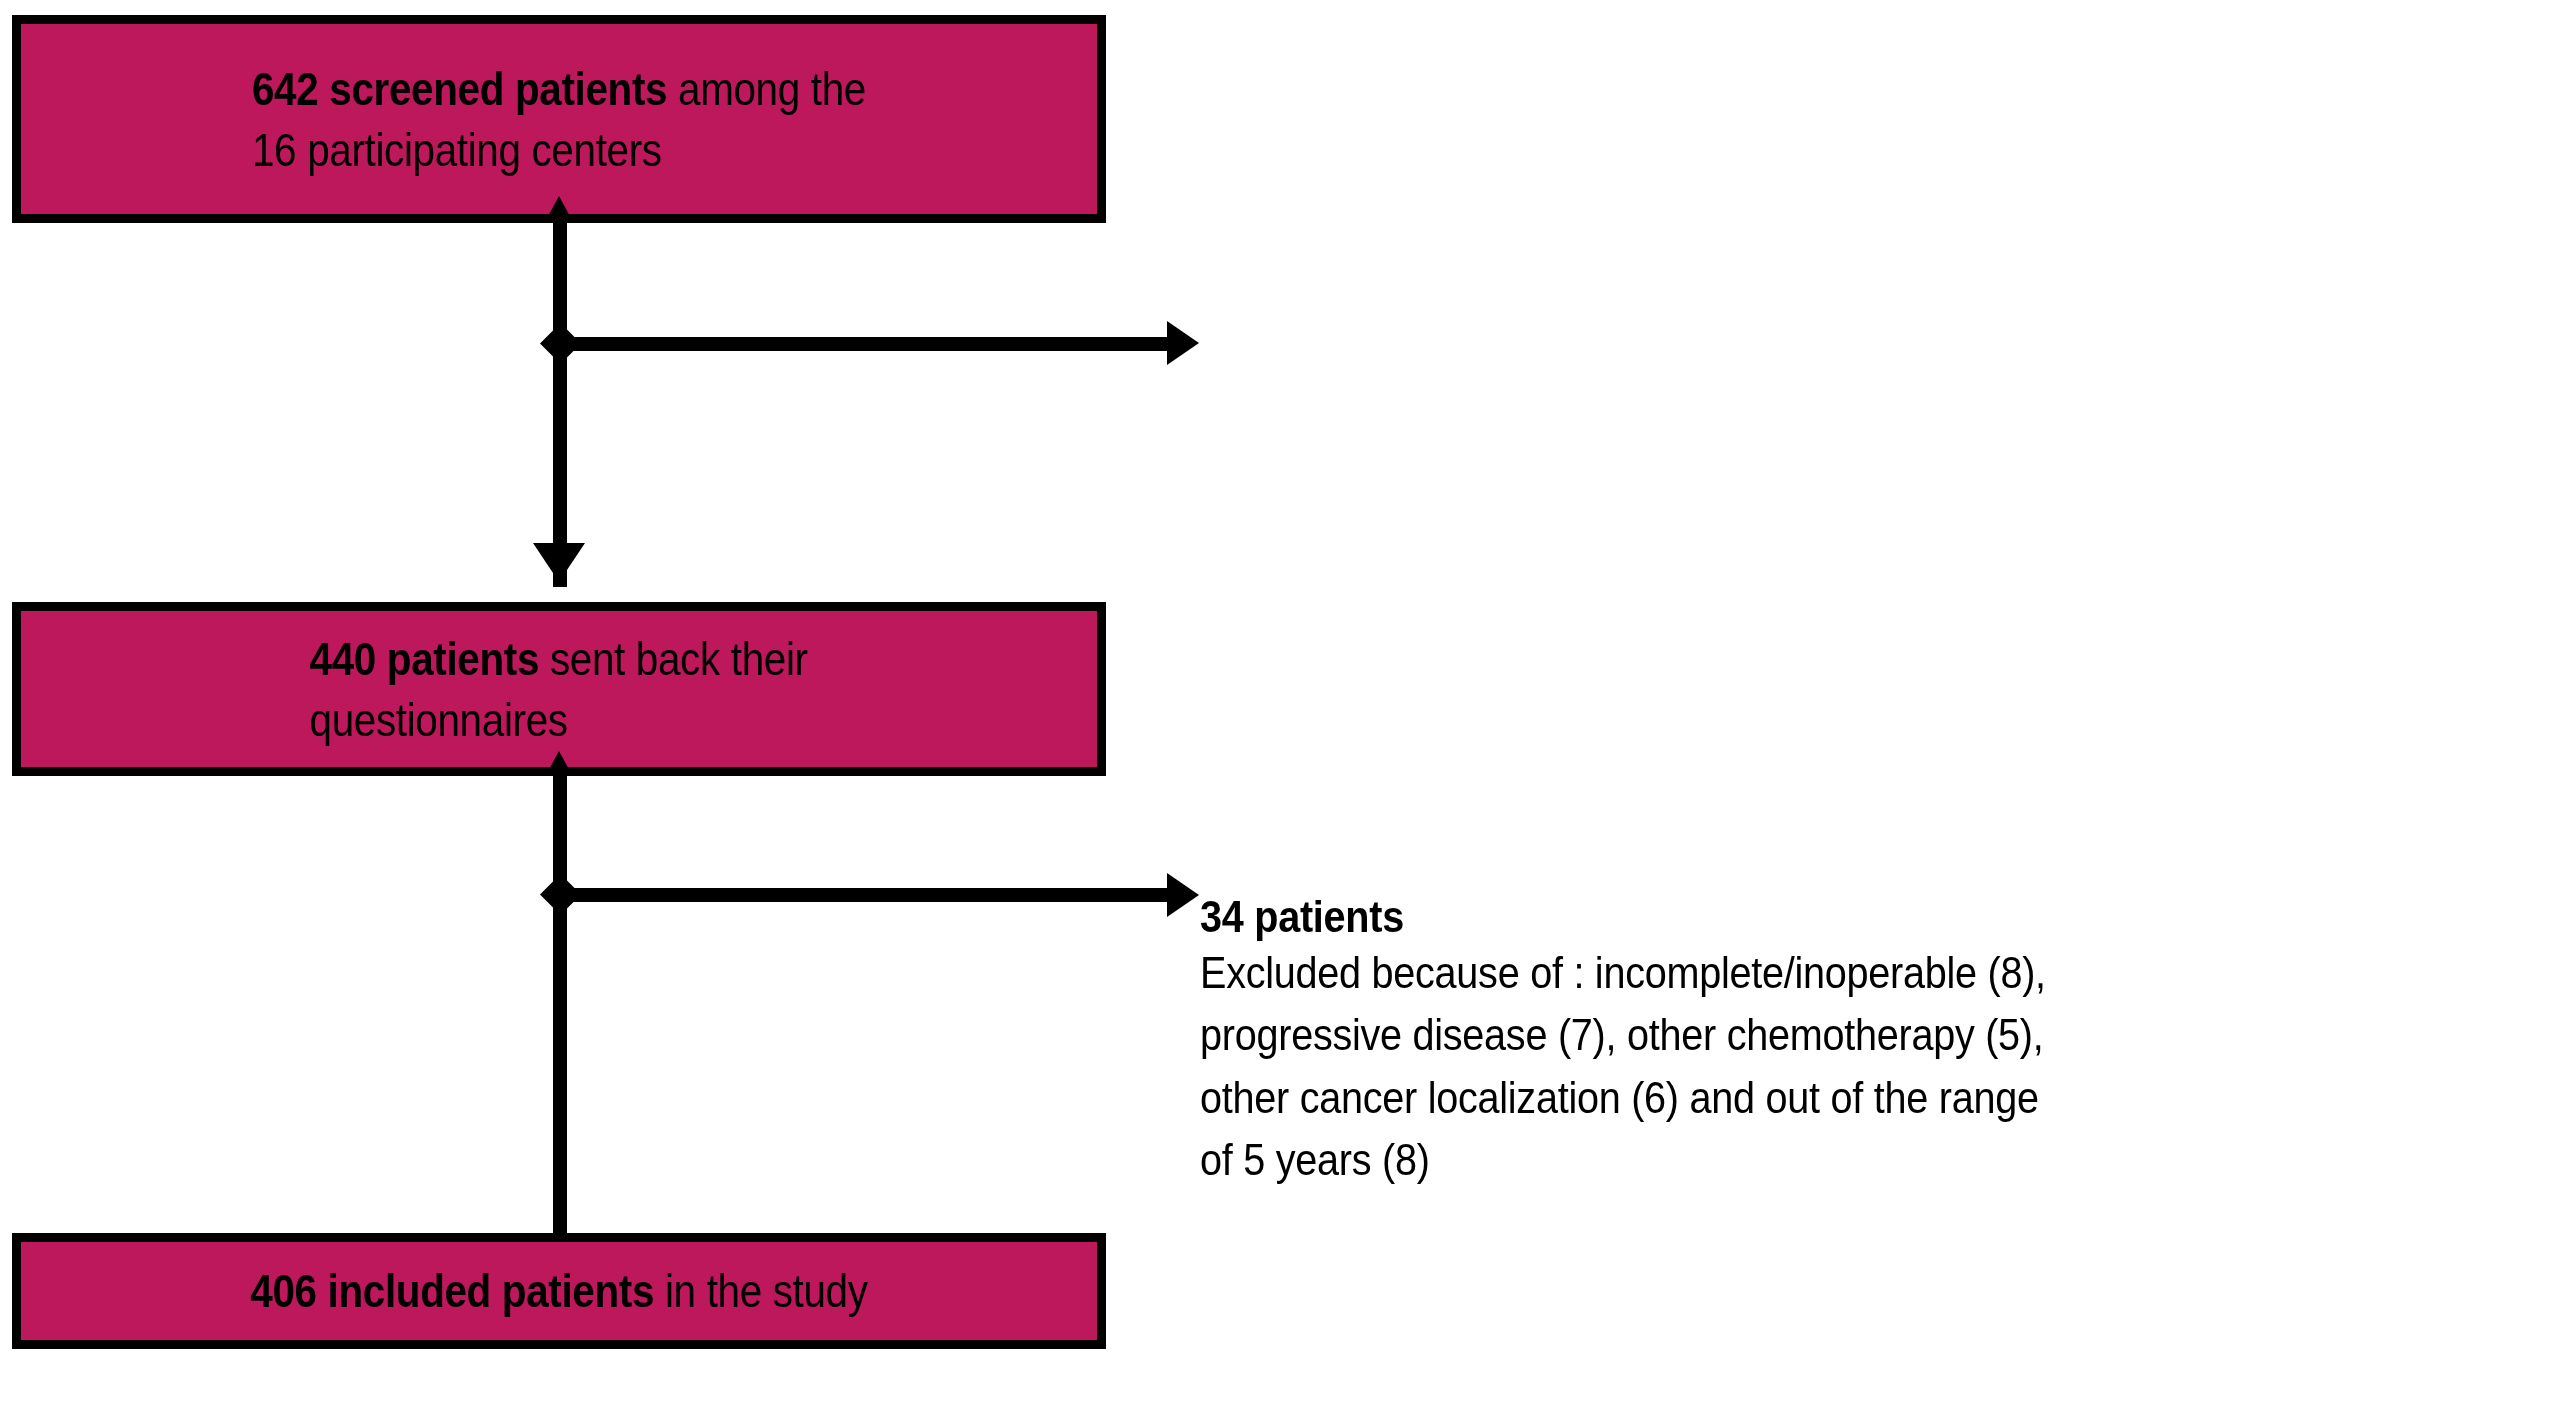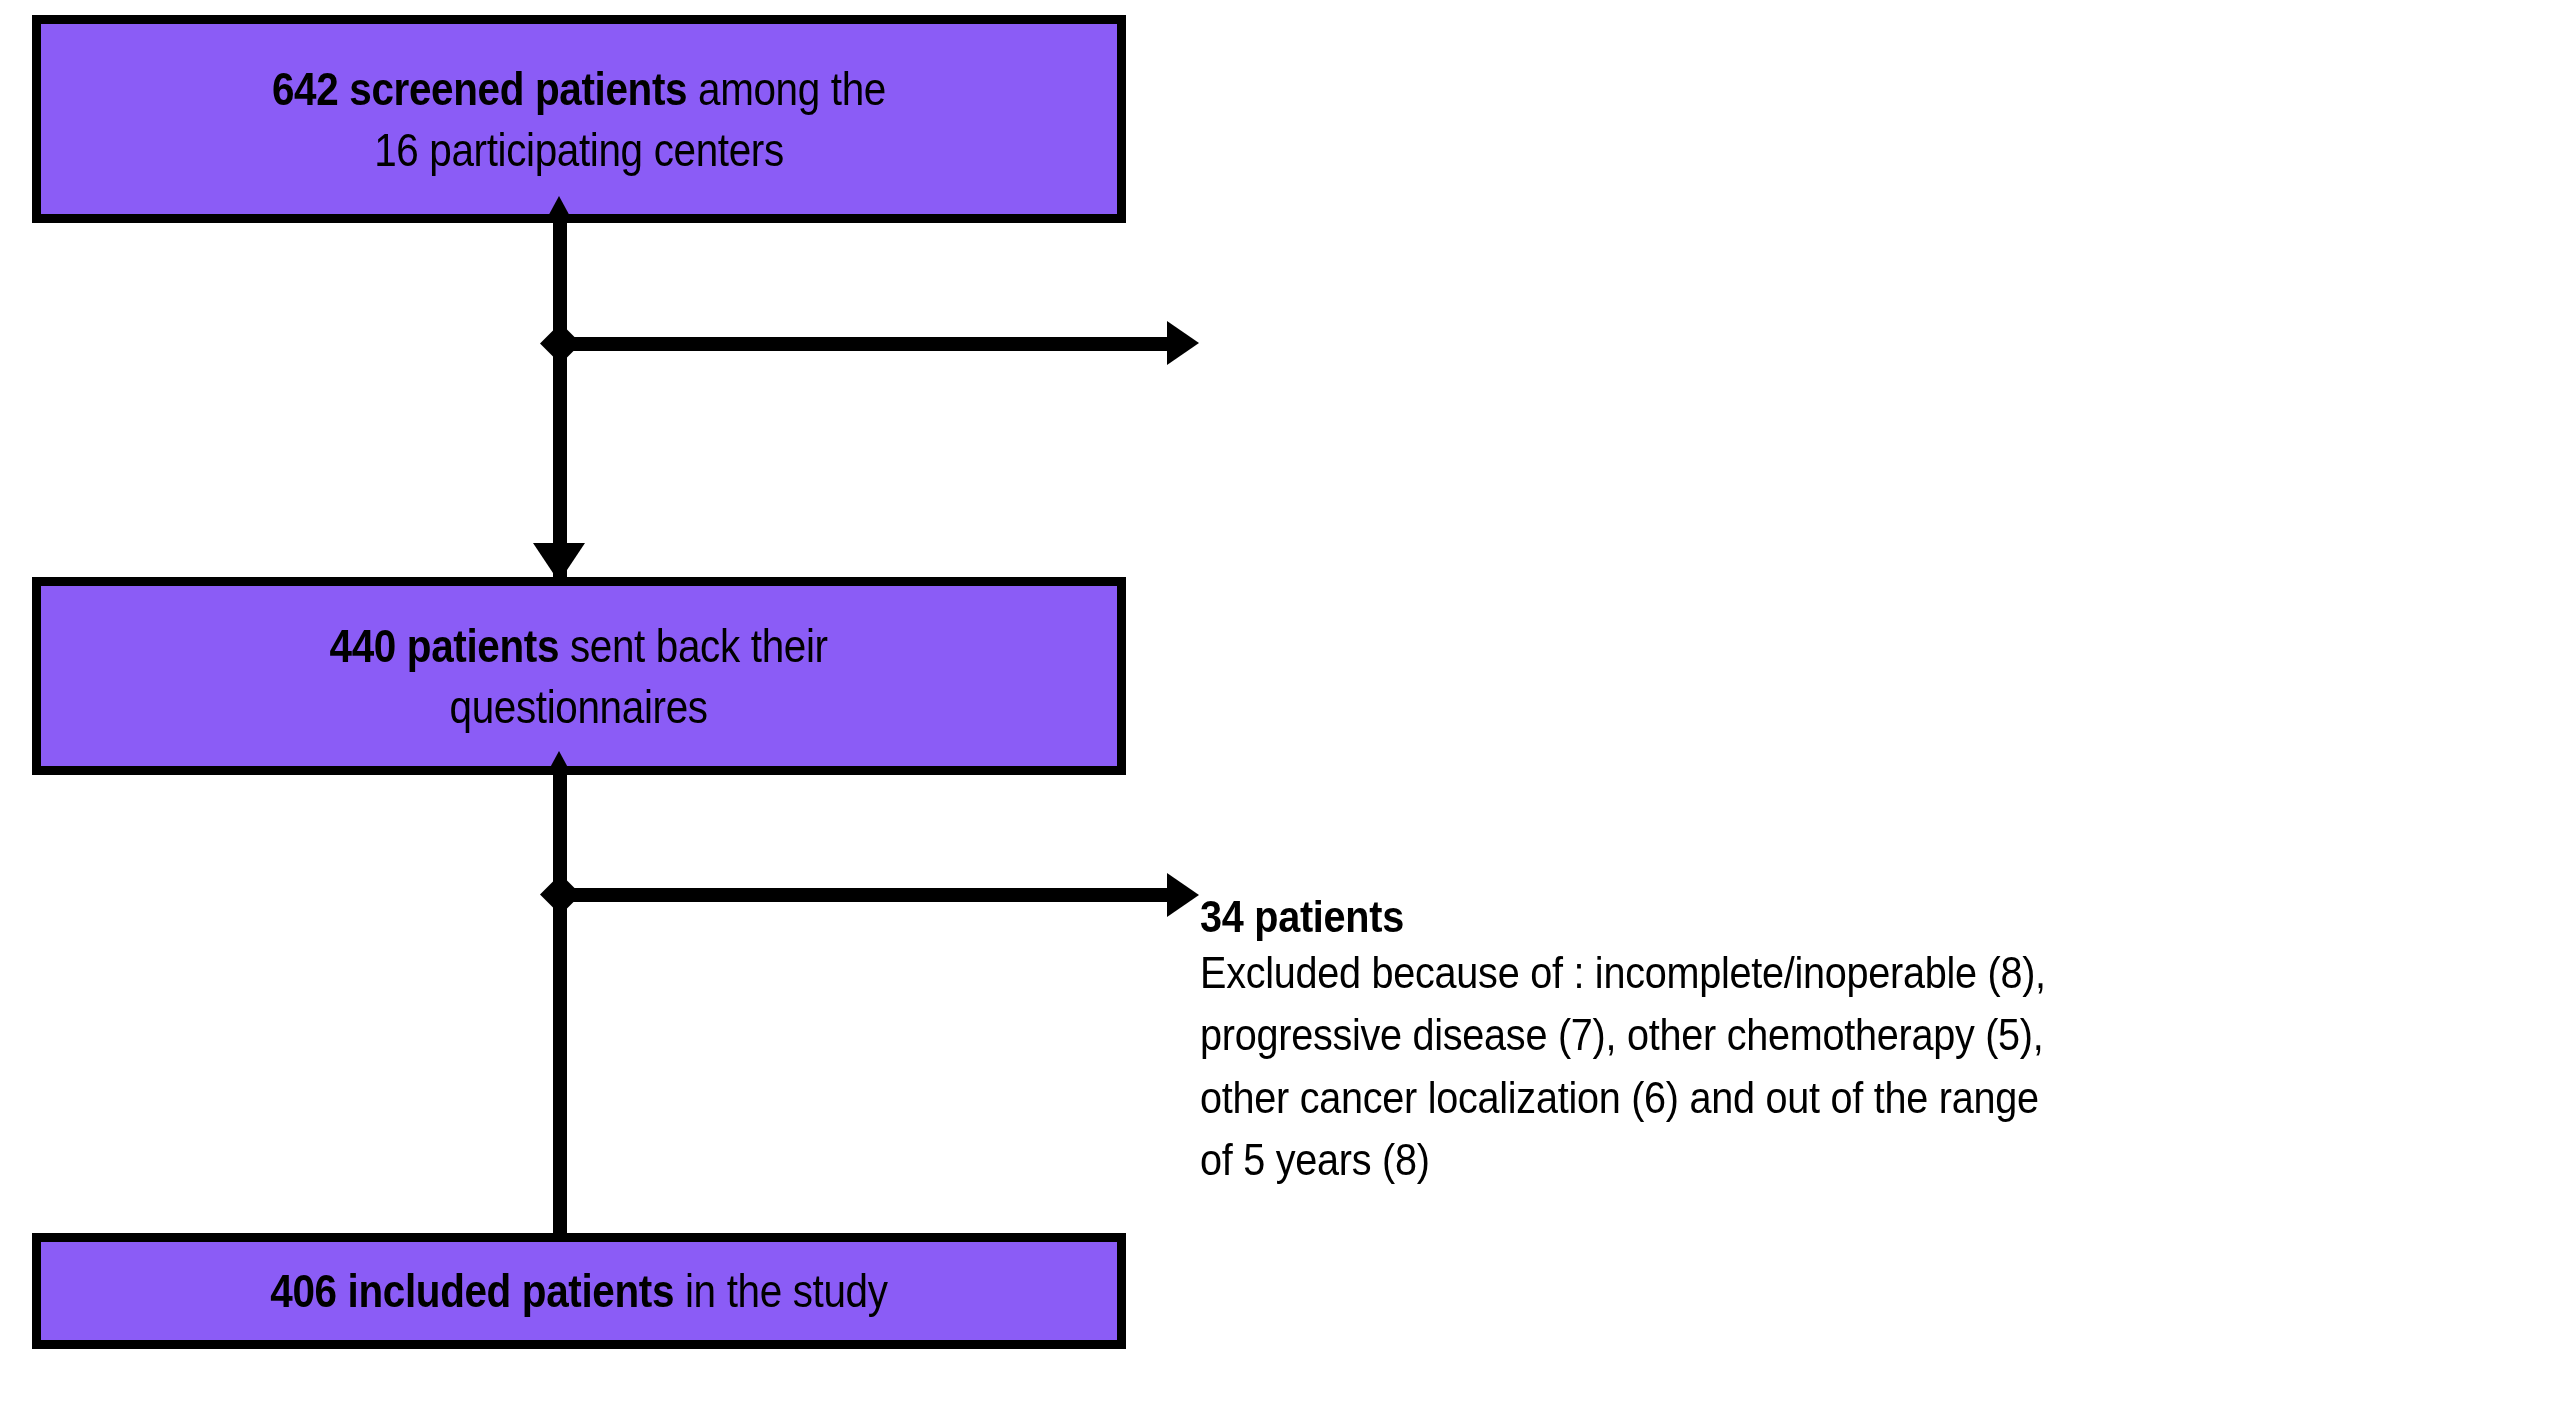--- a/index.html
+++ b/index.html
@@ -17,40 +17,39 @@
     height: 1409px;
     background: #ffffff;
     overflow: hidden;
   }
 
   
   .flow-box {
     position: absolute;
     box-sizing: border-box;
     border: 9.3px solid #000000;
-    background: #8b5cf6;
+    background: #be185d;
     display: flex;
     align-items: center;
     justify-content: center;
-    text-align: center;
-    margin-left: 20px;
+    text-align: left;
   }
   .box-text {
     font-size: 47px;
     line-height: 1.30;
     letter-spacing: -0.4px;
     transform: scaleX(0.86);
     transform-origin: center center;
     white-space: nowrap;
   }
   .box-text b { font-weight: 700; }
   .box-text span.reg { font-weight: 400; }
 
   #box-screened { left: 12px;  top: 15.3px;   width: 1094px; height: 208px; }
-  #box-returned { left: 12px;  top: 577px;  width: 1094px; height: 198px; }
+  #box-returned { left: 12px;  top: 602px;  width: 1094px; height: 174px; }
   #box-included { left: 12px;  top: 1233px; width: 1094px; height: 116px; }
 
   
   .vline {
     position: absolute;
     width: 14.4px;
     background: #000000;
     left: 553px;
   }
   #vline-a { top: 219px;  height: 129px; }   

